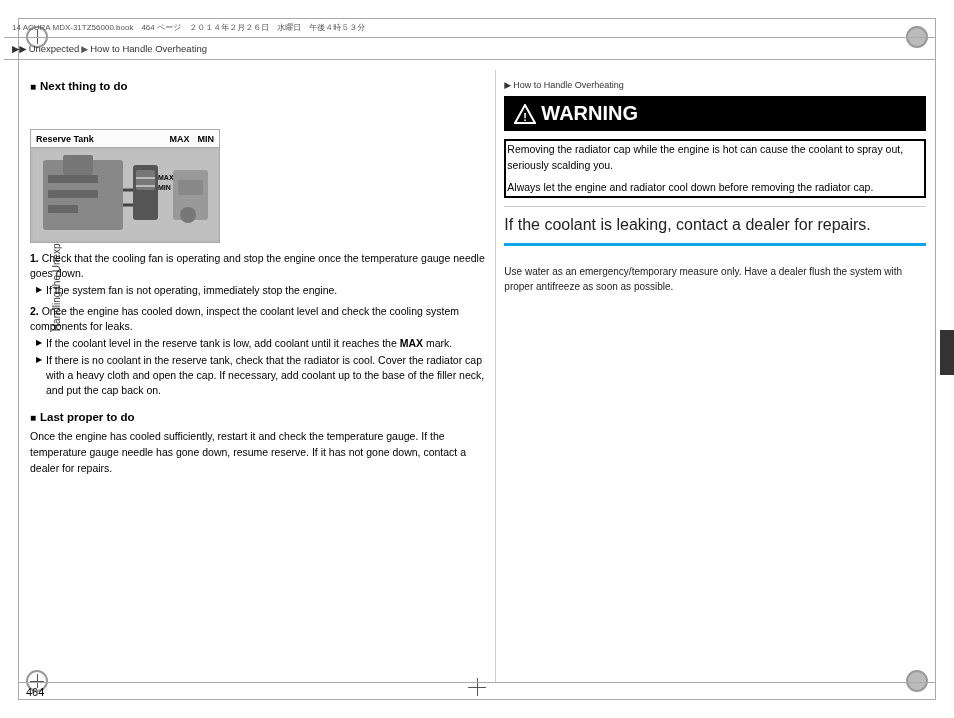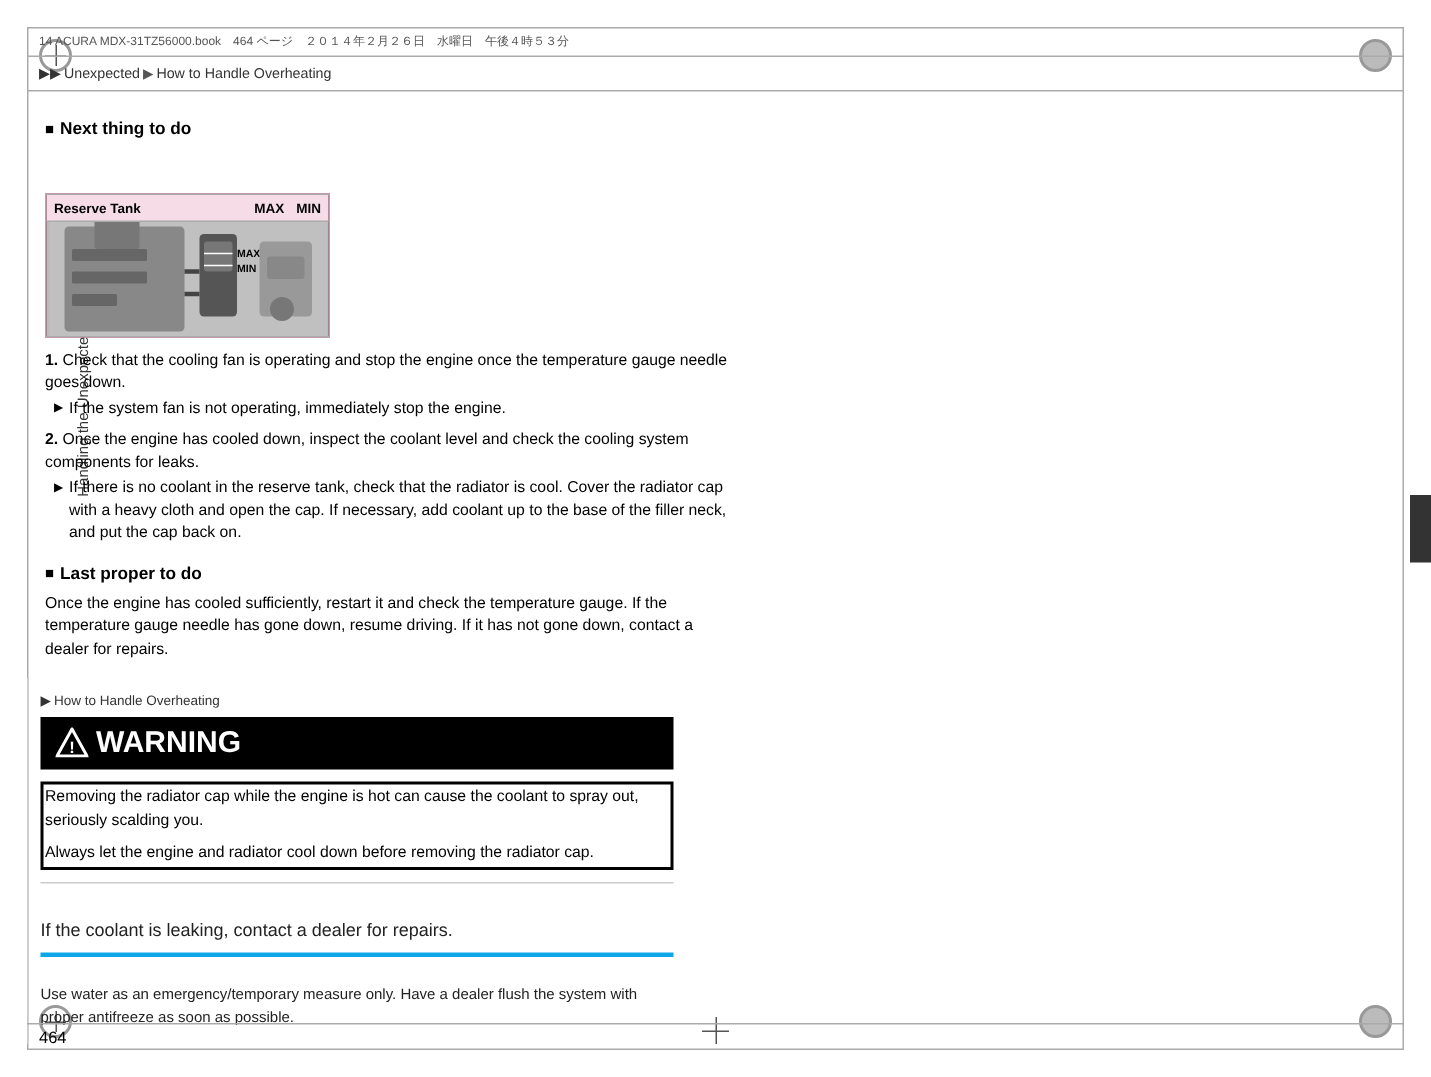--- a/index.html
+++ b/index.html
@@ -21,21 +21,21 @@
       left: 18px;
       right: 18px;
       bottom: 18px;
       border: 1px solid #aaa;
     }
 
     
     .header-area {
       position: absolute;
       top: 18px;
-      left: 18px;
+      left: 4px;
       right: 18px;
       height: 50px;
     }
     .header-top-line {
       font-size: 8px;
       color: #555;
       padding: 4px 8px;
       border-bottom: 1px solid #aaa;
     }
     .header-breadcrumb {
@@ -53,21 +53,20 @@
     }
 
     
     .main-content {
       position: absolute;
       top: 70px;
       left: 18px;
       right: 18px;
       bottom: 36px;
       display: flex;
-      flex-direction: column;
     }
 
     
     .left-column {
       width: 52%;
       padding: 10px 10px 10px 12px;
       position: relative;
     }
 
     
@@ -87,22 +86,22 @@
       gap: 4px;
     }
     .section-title::before {
       content: '■';
       font-size: 10px;
     }
 
     
     .engine-image {
       width: 190px;
-      height: 96px;
-      background: #be185d;
+      height: 114px;
+      background: #e5e5e5;
       border: 1px solid #aaa;
       margin-bottom: 8px;
       position: relative;
       overflow: hidden;
       margin-top: 37px;
     }
     .engine-label-bar {
       position: absolute;
       top: 0;
       left: 0;
@@ -213,25 +212,25 @@
       margin-bottom: 8px;
     }
     .warning-text-box p {
       margin-bottom: 6px;
     }
     .warning-text-box p:last-child {
       margin-bottom: 0;
     }
 
     .info-text {
-      font-size: 12px;
+      font-size: 16px;
       line-height: 1.5;
       color: #222;
       border-top: 1px solid #ccc;
-      padding-top: 22px;
+      padding-top: 6px;
       margin-bottom: 6px;
     }
     .info-text2 {
       font-size: 10px;
       line-height: 1.5;
       color: #222;
       border-top: 3px solid #0ea5e9;
       padding-top: 18px;
     }
 
@@ -439,30 +438,31 @@
         <span class="num">1.</span>
         Check that the cooling fan is operating and stop the engine once the temperature gauge needle goes down.
         <ul class="sub-list">
           <li>If the system fan is not operating, immediately stop the engine.</li>
         </ul>
       </li>
       <li>
         <span class="num">2.</span>
         Once the engine has cooled down, inspect the coolant level and check the cooling system components for leaks.
         <ul class="sub-list">
+          <li>If the coolant level in the reserve tank is low, add coolant until it reaches the <span class="bold-text">MAX</span> mark.</li>
           <li>If there is no coolant in the reserve tank, check that the radiator is cool. Cover the radiator cap with a heavy cloth and open the cap. If necessary, add coolant up to the base of the filler neck, and put the cap back on.</li>
         </ul>
       </li>
     </ol>
 
     <div class="last-section">
       <div class="section-title">
         <span>Last proper to do</span>
       </div>
-      <p>Once the engine has cooled sufficiently, restart it and check the temperature gauge. If the temperature gauge needle has gone down, resume driving. If it has not gone down, contact a dealer for repairs.</p>
+      <p>Once the engine has cooled sufficiently, restart it and check the temperature gauge. If the temperature gauge needle has gone down, resume reserve. If it has not gone down, contact a dealer for repairs.</p>
     </div>
 
   </div>
 
   <div class="right-column">
 
     <div class="right-breadcrumb">
       <span>▶</span>
       <span>How to Handle Overheating</span>
     </div>

